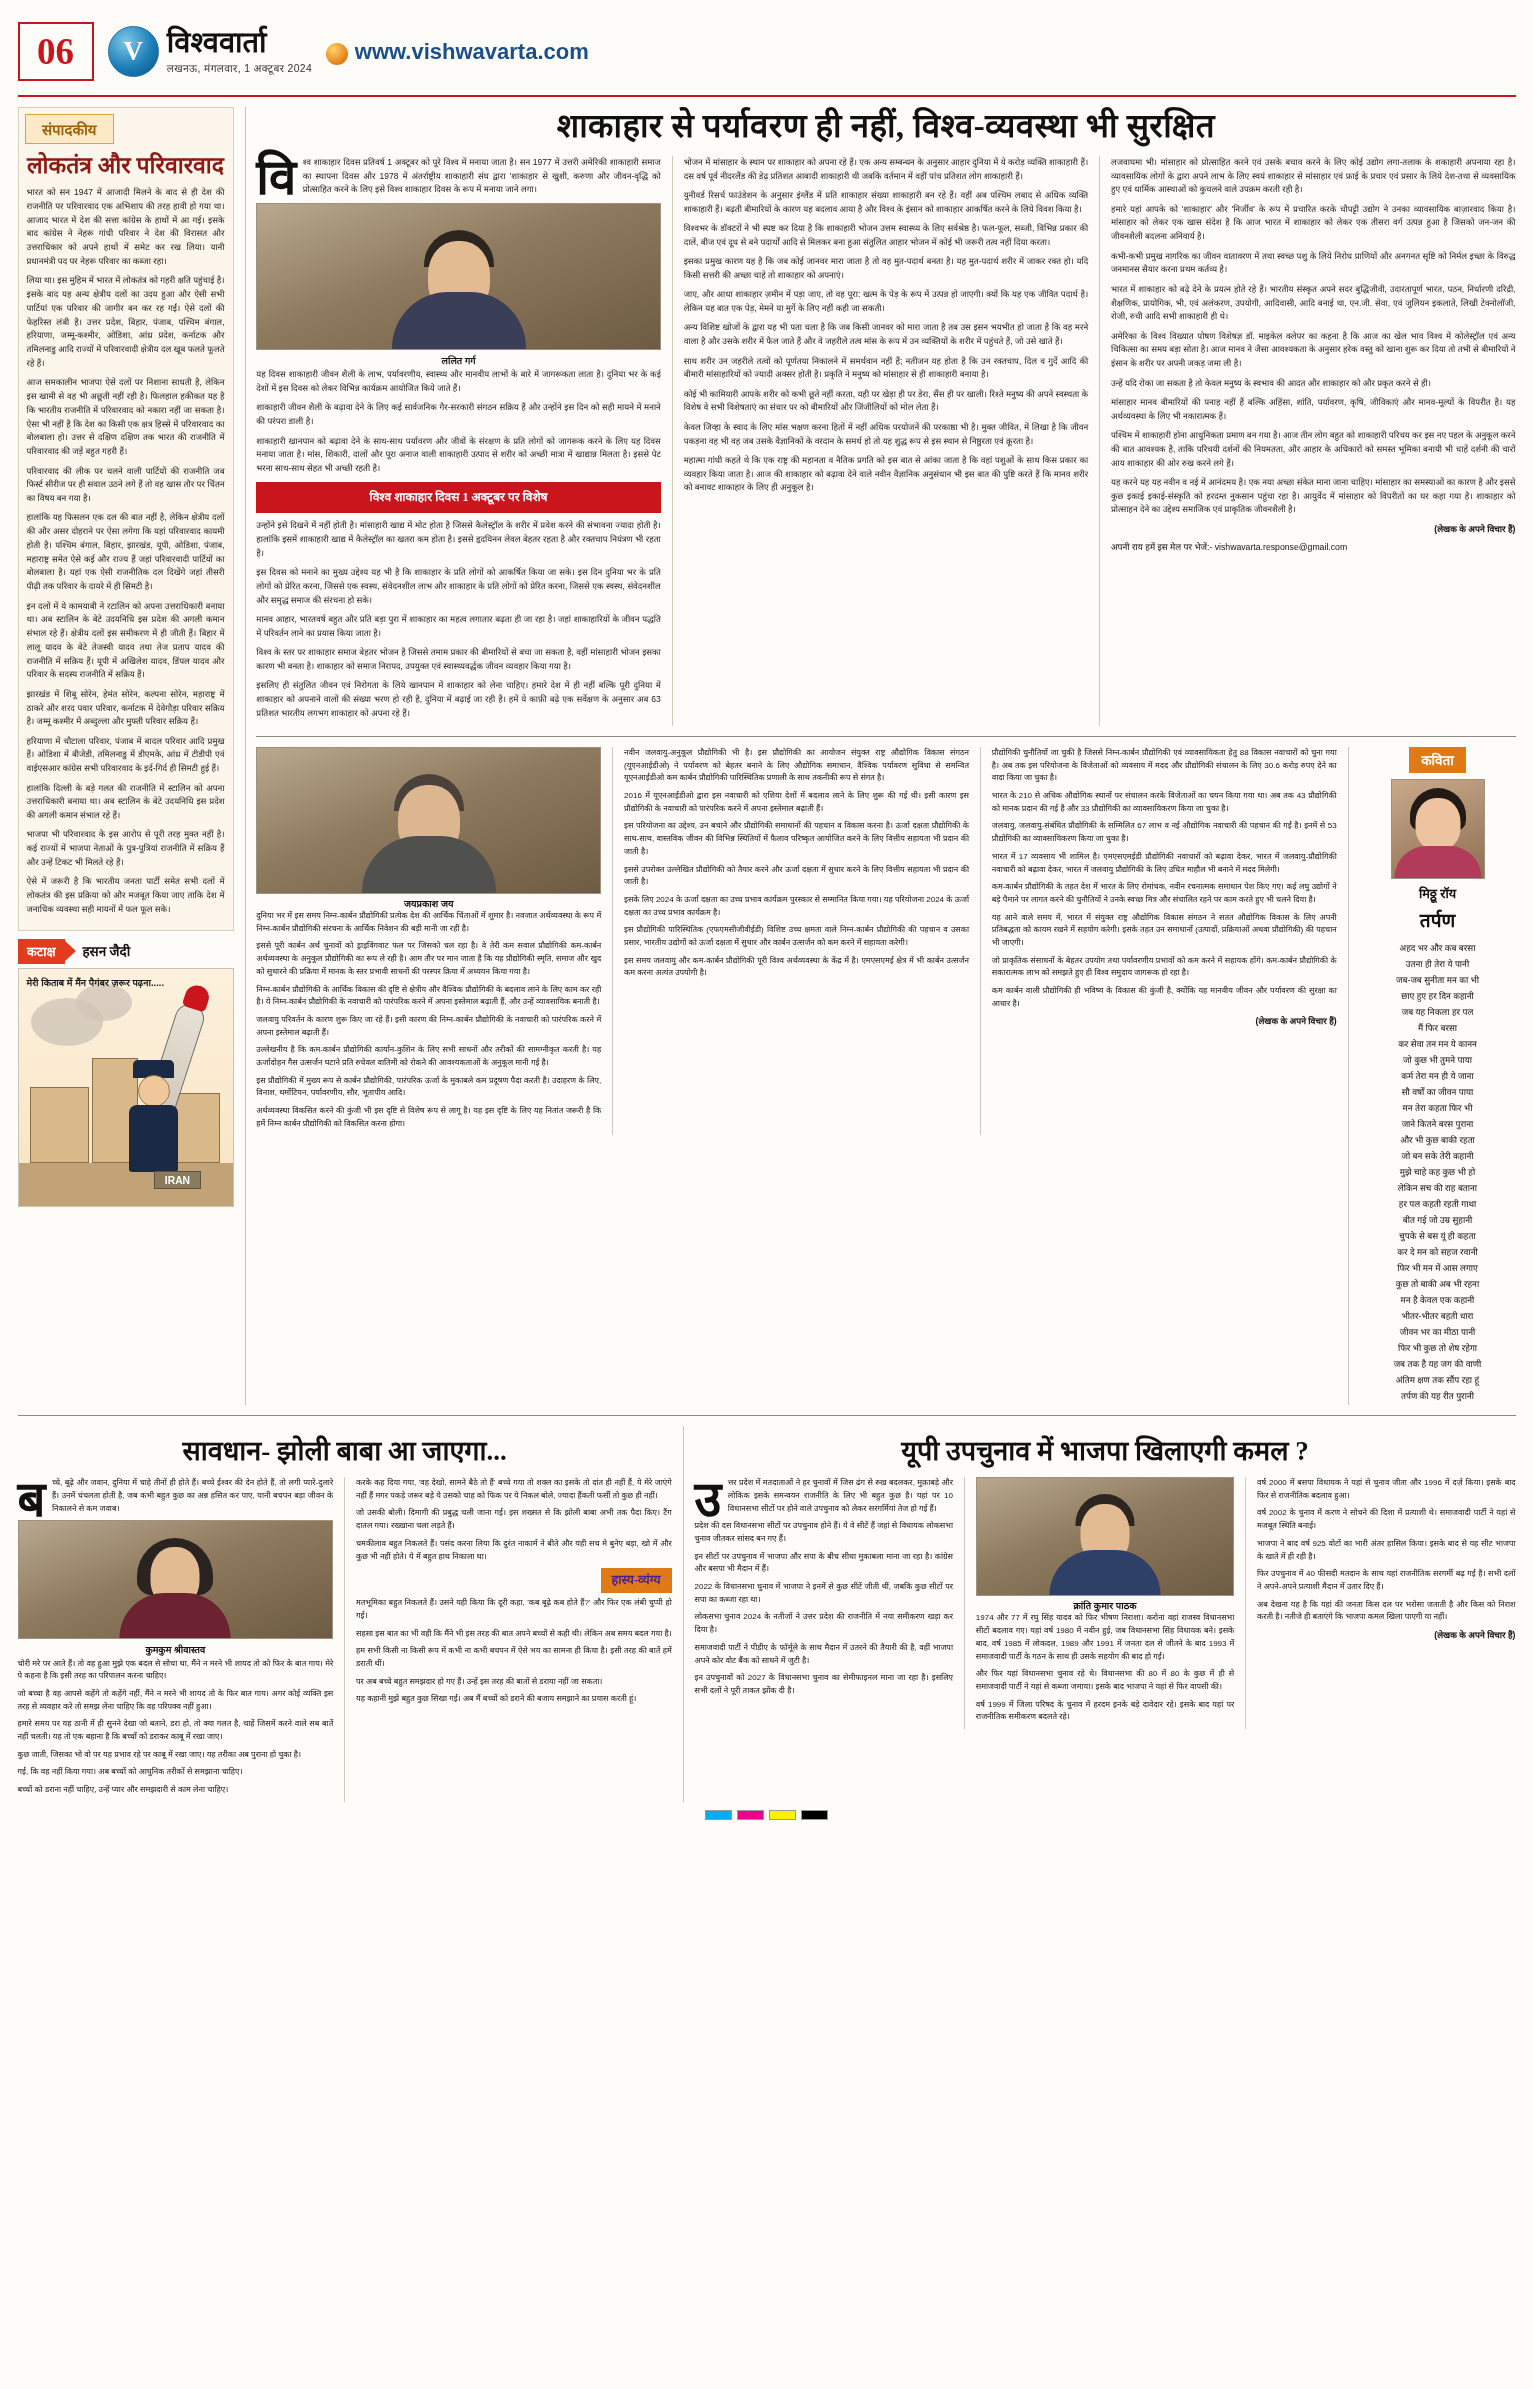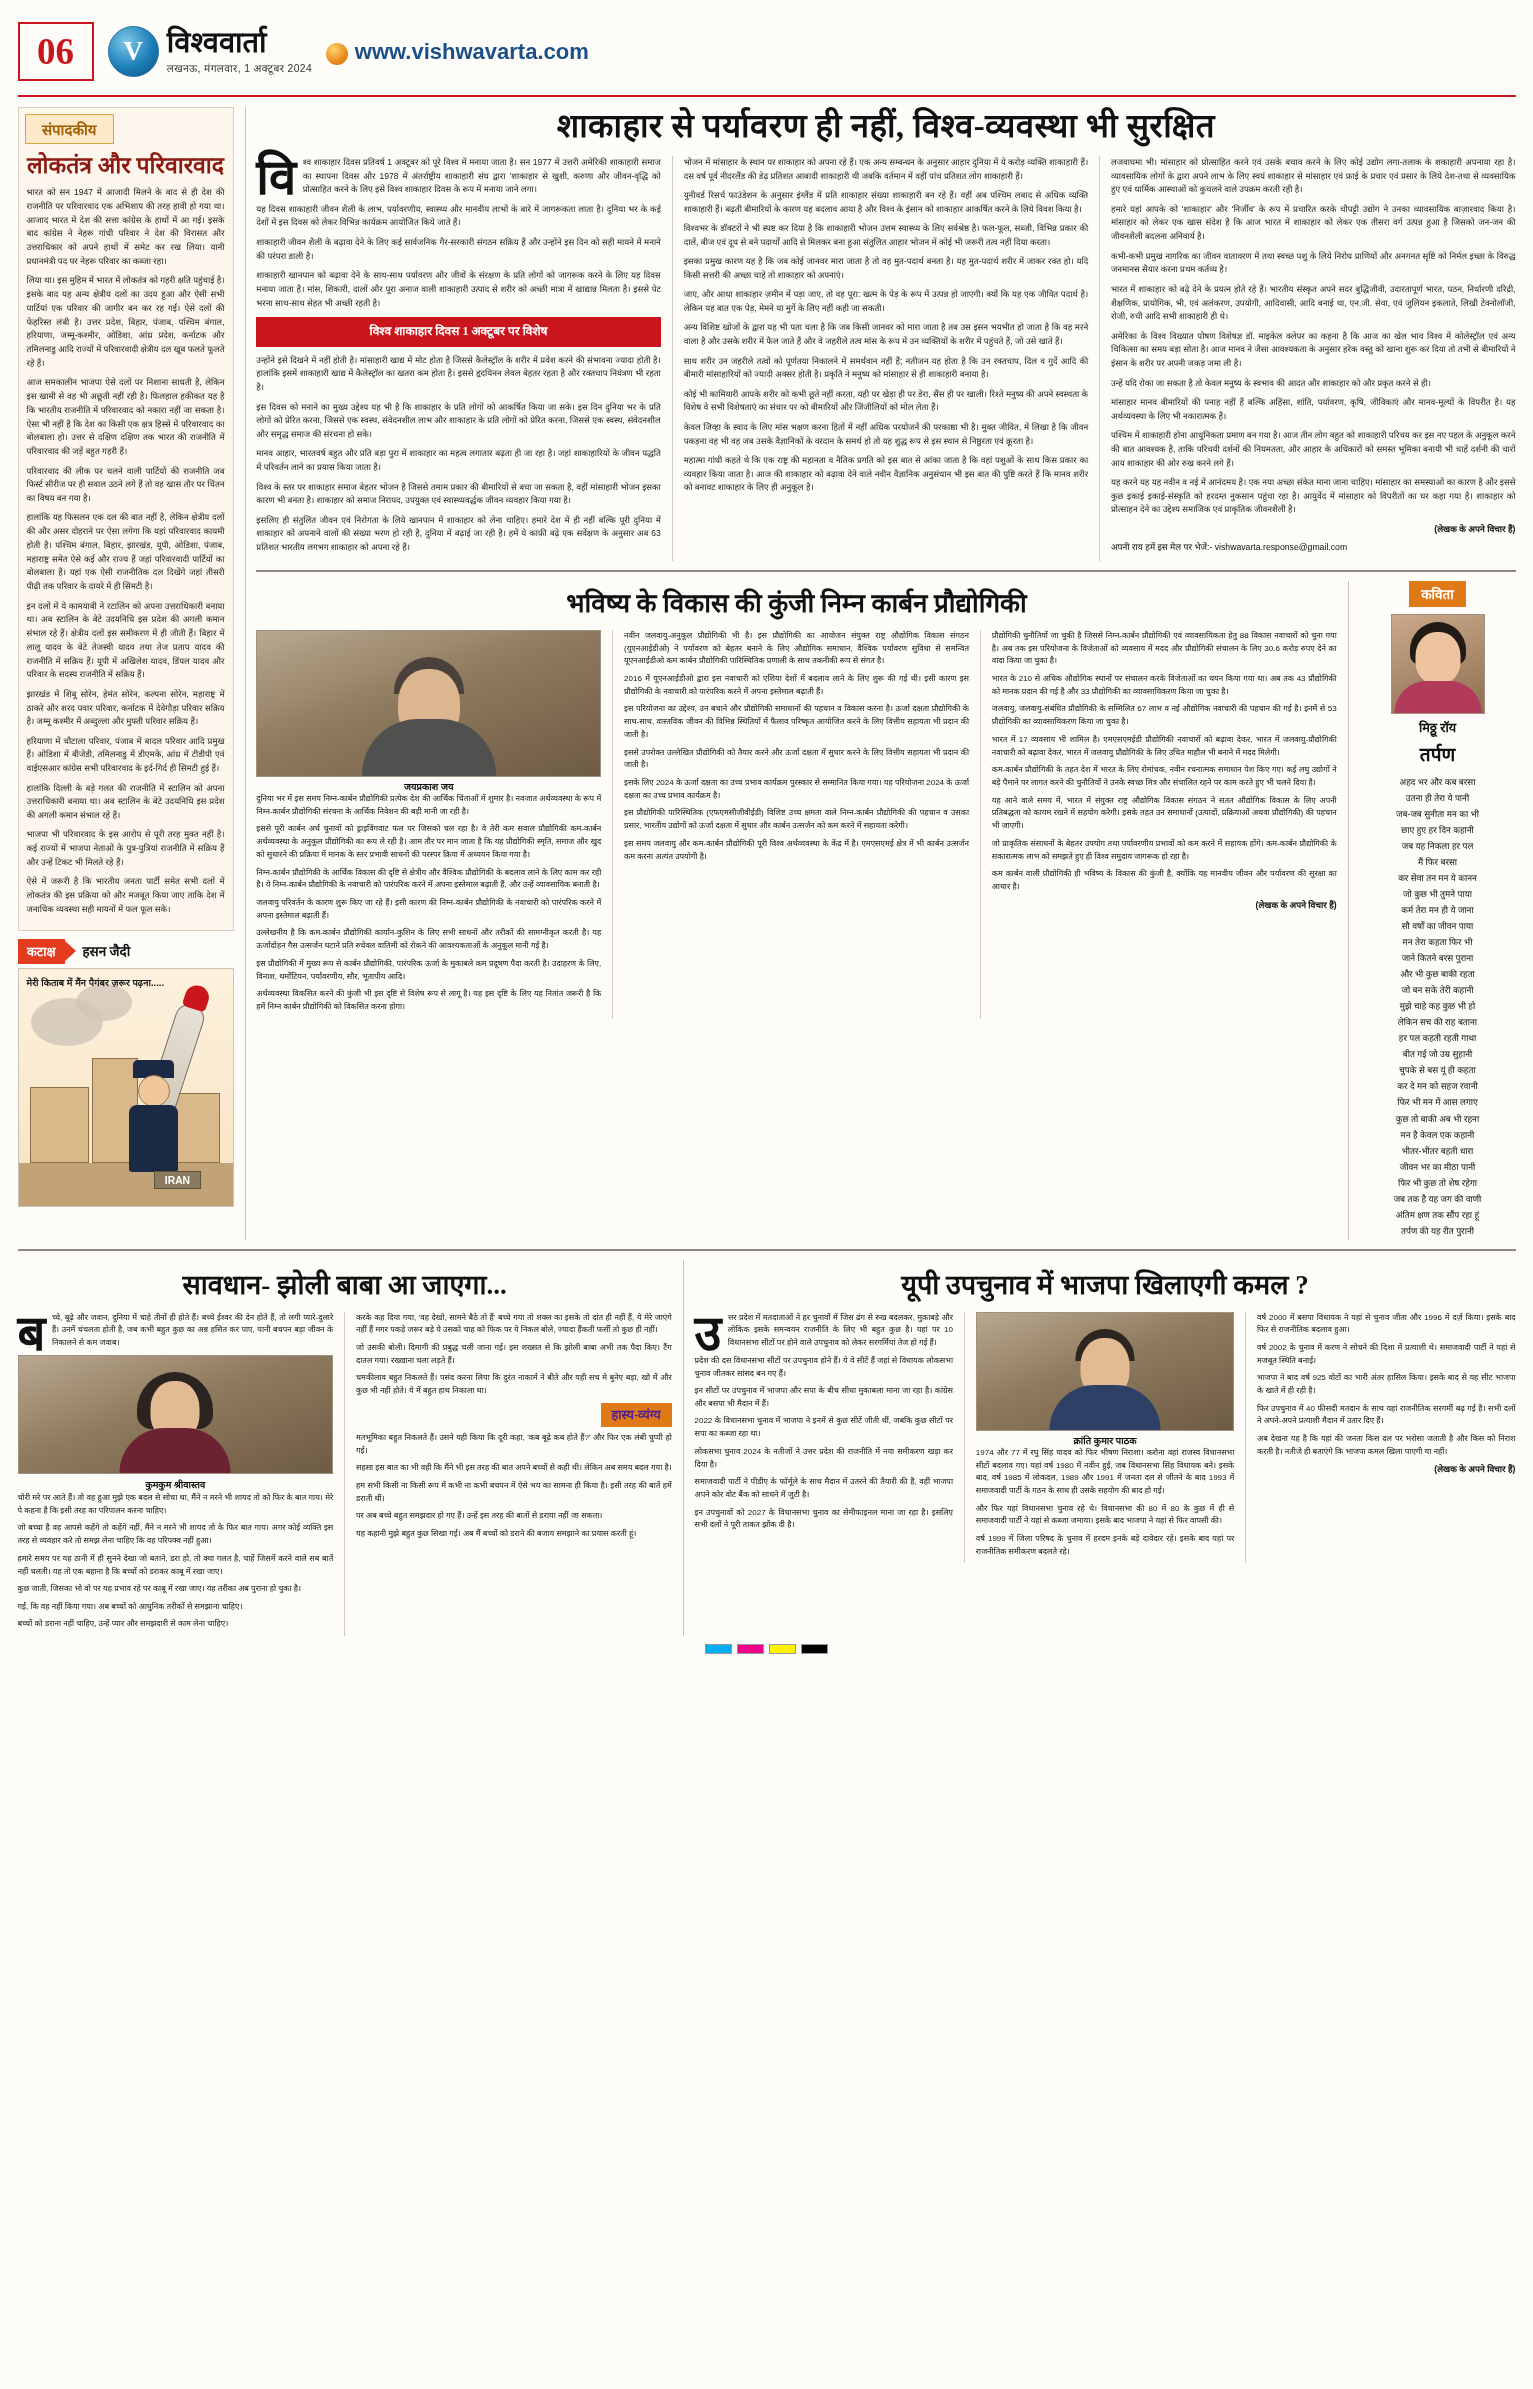--- a/index.html
+++ b/index.html
@@ -308,20 +308,28 @@
     <div class="rule-v"></div>
 
     <div class="col-main">
 
       <div class="lead-head">शाकाहार से पर्यावरण ही नहीं, विश्व-व्यवस्था भी सुरक्षित</div>
 
       <div class="three-col">
         <div class="col">
           <div class="body-text">
             <p><span class="dropcap">वि</span><span>श्व शाकाहार दिवस प्रतिवर्ष 1 अक्टूबर को पूरे विश्व में मनाया जाता है। सन 1977 में उत्तरी अमेरिकी शाकाहारी समाज का स्थापना दिवस और 1978 में अंतर्राष्ट्रीय शाकाहारी संघ द्वारा 'शाकाहार से खुशी, करुणा और जीवन-वृद्धि को प्रोत्साहित करने के लिए इसे विश्व शाकाहार दिवस के रूप में मनाया जाने लगा।</span></p>
+            <div class="photo-box">
+              <div class="photo">
+                <div class="hair"></div>
+                <div class="face"></div>
+                <div class="torso"></div>
+              </div>
+              <div class="caption-c">ललित गर्ग</div>
+            </div>
             <p>यह दिवस शाकाहारी जीवन शैली के लाभ, पर्यावरणीय, स्वास्थ्य और मानवीय लाभों के बारे में जागरूकता लाता है। दुनिया भर के कई देशों में इस दिवस को लेकर विभिन्न कार्यक्रम आयोजित किये जाते हैं।</p>
             <p>शाकाहारी जीवन शैली के बढ़ावा देने के लिए कई सार्वजनिक गैर-सरकारी संगठन सक्रिय हैं और उन्होंने इस दिन को सही मायने में मनाने की परंपरा डाली है।</p>
             <p>शाकाहारी खानपान को बढ़ावा देने के साथ-साथ पर्यावरण और जीवों के संरक्षण के प्रति लोगों को जागरूक करने के लिए यह दिवस मनाया जाता है। मांस, शिकारी, दालों और पूरा अनाज वाली शाकाहारी उत्पाद से शरीर को अच्छी मात्रा में खाद्यान्न मिलता है। इससे पेट भरना साथ-साथ सेहत भी अच्छी रहती है।</p>
             <div class="highlight-strip">विश्व शाकाहार दिवस 1 अक्टूबर पर विशेष</div>
             <p>उन्होंने इसे दिखने में नहीं होती है। मांसाहारी खाद्य में मोट होता है जिससे कैलेस्ट्रॉल के शरीर में प्रवेश करने की संभावना ज्यादा होती है। हालांकि इसमें शाकाहारी खाद्य में कैलेस्ट्रॉल का खतरा कम होता है। इससे हृदयिनन लेवल बेहतर रहता है और रक्तचाप नियंत्रण भी रहता है।</p>
             <p>इस दिवस को मनाने का मुख्य उद्देश्य यह भी है कि शाकाहार के प्रति लोगों को आकर्षित किया जा सके। इस दिन दुनिया भर के प्रति लोगों को प्रेरित करना, जिससे एक स्वस्थ, संवेदनशील लाभ और शाकाहार के प्रति लोगों को प्रेरित करना, जिससे एक स्वस्थ, संवेदनशील और समृद्ध समाज की संरचना हो सके।</p>
             <p>मानव आहार, भारतवर्ष बहुत और प्रति बड़ा पुरा में शाकाहार का महत्व लगातार बढ़ता ही जा रहा है। जहां शाकाहारियों के जीवन पद्धति में परिवर्तन लाने का प्रयास किया जाता है।</p>
             <p>विश्व के स्तर पर शाकाहार समाज बेहतर भोजन है जिससे तमाम प्रकार की बीमारियों से बचा जा सकता है, वहीं मांसाहारी भोजन इसका कारण भी बनता है। शाकाहार को समाज निरापद, उपयुक्त एवं स्वास्थ्यवर्द्धक जीवन व्यवहार किया गया है।</p>
             <p>इसलिए ही संतुलित जीवन एवं निरोगता के लिये खानपान में शाकाहार को लेना चाहिए। हमारे देश में ही नहीं बल्कि पूरी दुनिया में शाकाहार को अपनाने वालों की संख्या भरण हो रही है, दुनिया में बढ़ाई जा रही है। हमें ये काफ़ी बढ़े एक सर्वेक्षण के अनुसार अब 63 प्रतिशत भारतीय लगभग शाकाहार को अपना रहे हैं।</p>
           </div>
@@ -356,21 +364,20 @@
           </div>
           <div class="byline">(लेखक के अपने विचार हैं)</div>
           <div class="mailline">अपनी राय हमें इस मेल पर भेजें:- vishwavarta.response@gmail.com</div>
         </div>
       </div>
 
       <div class="hr-thick"></div>
 
       <div style="display:flex; gap:11px;">
         <div style="flex:1;">
-          <div class="feature-head">भविष्य के विकास की कुंजी निम्न कार्बन प्रौद्योगिकी</div>
           <div class="three-col">
             <div class="col">
               <div class="photo-box">
                 <div class="photo f2">
                   <div class="hair"></div>
                   <div class="face"></div>
                   <div class="torso"></div>
                 </div>
                 <div class="caption-c">जयप्रकाश जय</div>
               </div>

